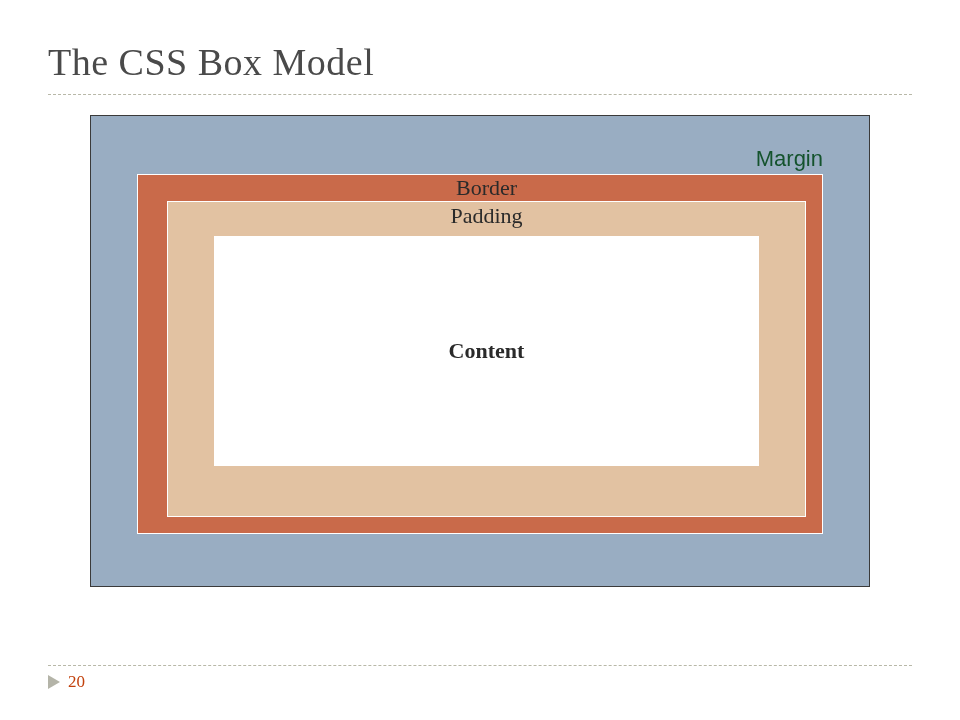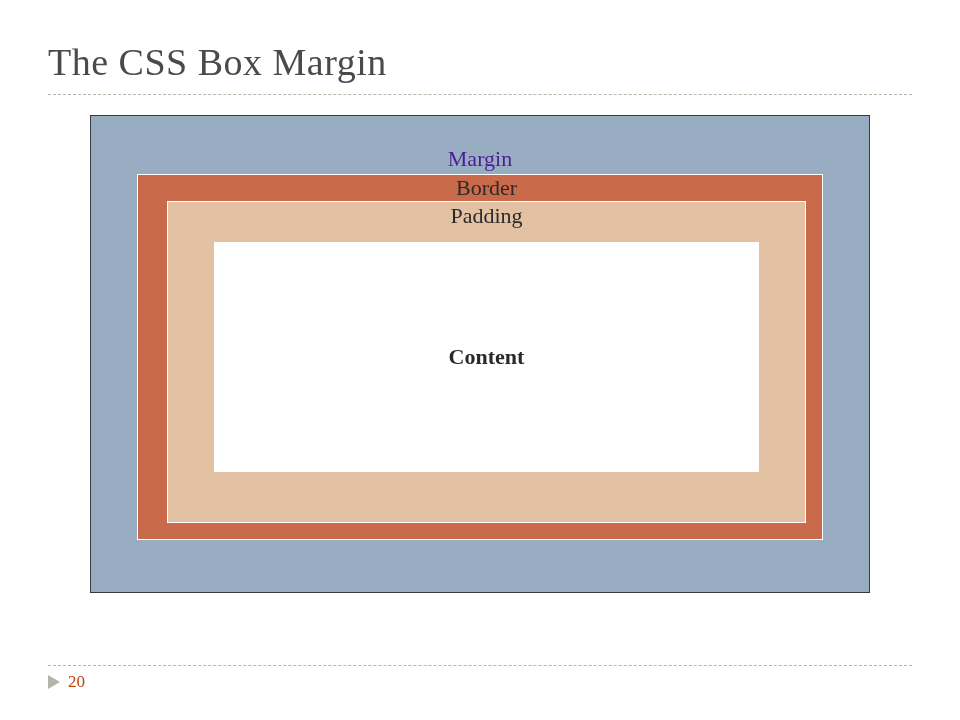--- a/index.html
+++ b/index.html
@@ -31,25 +31,25 @@
       margin: 0 auto;
       width: 780px;
     }
     .margin-box {
       background: #99adc2;
       border: 1.5px solid #3a3a3a;
       padding: 30px 46px 52px 46px;
       position: relative;
     }
     .margin-label {
-      text-align: center;
+      text-align: right;
       font-size: 22px;
-      color: #4c1d95;
+      color: #14532d;
       margin-bottom: 2px;
-      font-family: Liberation Serif, serif;
+      font-family: Liberation Sans, sans-serif;
     }
     .border-box {
       background: #c96a4a;
       border: 1px solid #ffffff;
       padding: 0 16px 16px 29px;
       margin-top: 0px;
     }
     .border-label {
       text-align: center;
       font-size: 22px;
@@ -61,21 +61,21 @@
     .padding-box {
       background: #e2c2a2;
       border: 1px solid #ffffff;
       padding: 0 46px 50px 46px;
     }
     .padding-label {
       text-align: center;
       font-size: 22px;
       color: #2a2a2a;
       font-family: Georgia, serif;
-      margin-bottom: 12px;
+      margin-bottom: 6px;
       line-height: 28px;
     }
     .content-box {
       background: #ffffff;
       height: 230px;
       display: flex;
       align-items: center;
       justify-content: center;
       font-weight: bold;
     }
@@ -111,21 +111,21 @@
     }
     .page-number {
       font-size: 17px;
       color: #c2410c;
       font-family: Georgia, serif;
     }
   </style>
 </head>
 <body>
 
-<h1 class="slide-title">The CSS Box Margin</h1>
+<h1 class="slide-title">The CSS Box Model</h1>
 <hr class="dashed-divider">
 
 <div class="diagram-wrapper">
   <div class="margin-box">
     <div class="margin-label">Margin</div>
     <div class="border-box">
       <div class="border-label">Border</div>
       <div class="padding-box">
         <div class="padding-label">Padding</div>
         <div class="content-box">

